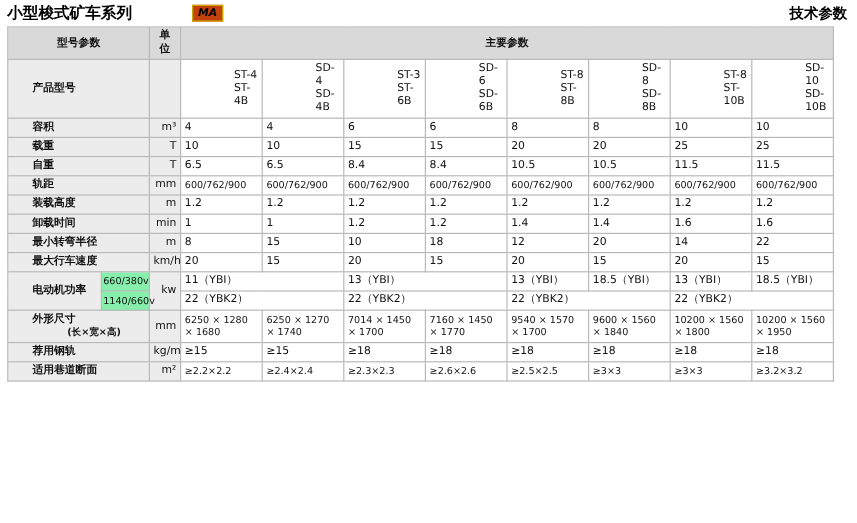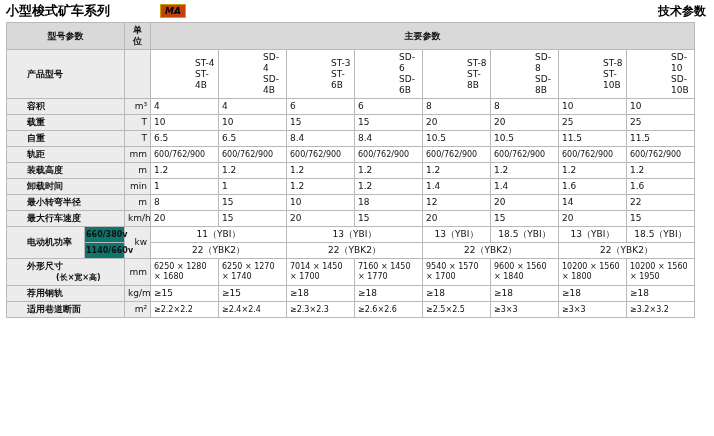--- a/index.html
+++ b/index.html
@@ -63,29 +63,29 @@
     background:#ececec;
     font-weight:bold;
     padding-left:20px;
   }
   .unit{
     background:#ececec;
     text-align:right;
     font-weight:normal;
   }
   .sub{
-    background:#0f766e;
+    background:#86efac;
     text-align:center;
     font-size:8px;
-    font-weight:bold;
+    font-weight:normal;
     padding:1px 1px;
     line-height:10px;
   }
   .val{background:#ffffff;}
-  .ctr{text-align:center;}
+  .ctr{}
   .model{font-weight:normal;line-height:11px;padding-left:44px;}
   .small{font-size:8px;line-height:10px;margin-left:29px;}
   .lbl-2l{line-height:11px;}
   col.c0{width:78px;}
   col.c1{width:40px;}
   col.cU{width:26px;}
   col.cD{width:68px;}
 </style>
 </head>
 <body>

